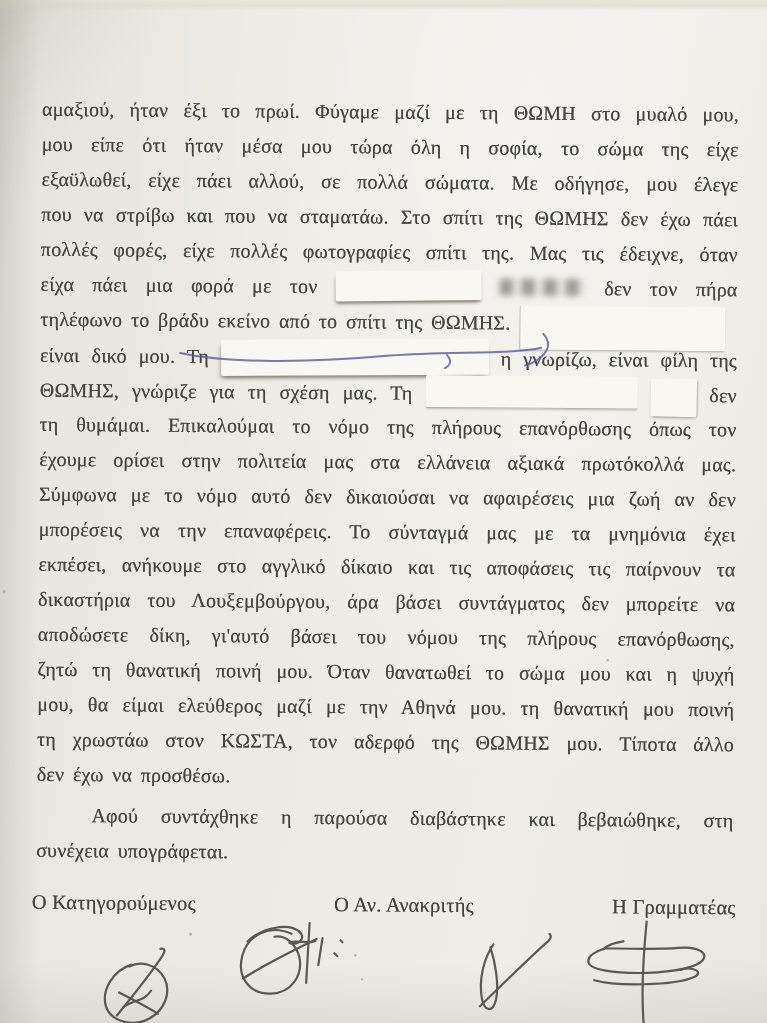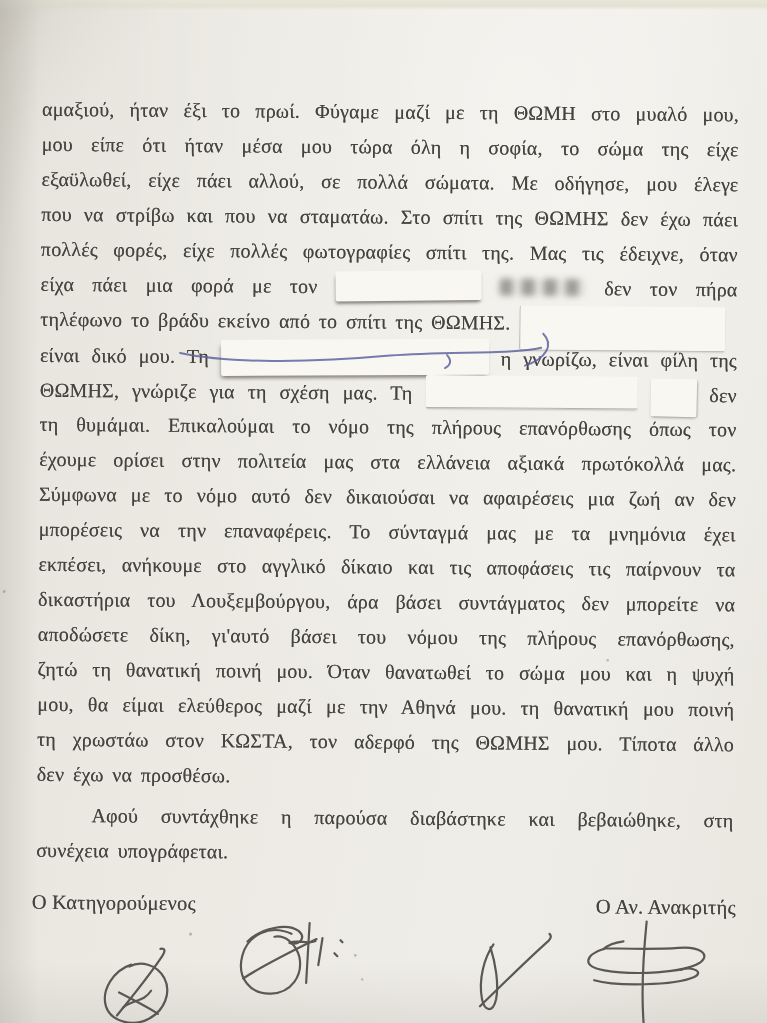--- a/index.html
+++ b/index.html
@@ -109,20 +109,21 @@
         <div class="line"><span class="t">μου, θα είμαι ελεύθερος μαζί με την Αθηνά μου. τη θανατική μου ποινή</span></div>
         <div class="line"><span class="t">τη χρωστάω στον ΚΩΣΤΑ, τον αδερφό της ΘΩΜΗΣ μου. Τίποτα άλλο</span></div>
         <div class="line nojust"><span class="t">δεν έχω να προσθέσω.</span></div>
         <div class="line closing1" style="text-indent: 55px;"><span class="t">Αφού συντάχθηκε η παρούσα διαβάστηκε και βεβαιώθηκε, στη</span></div>
         <div class="line nojust"><span class="t">συνέχεια υπογράφεται.</span></div>
       </div>
 
     <div class="roles-row">
       <span>Ο Κατηγορούμενος</span>
       <span>Ο Αν. Ανακριτής</span>
+      <span>Η Γραμματέας</span>
     </div>
 
     <svg class="ink-layer" viewBox="0 0 767 1023">
 
       <g stroke="#5b5f9d" stroke-width="2" fill="none" stroke-linecap="round" opacity="0.82">
         <path d="M182,352 C230,362 310,361 392,353 C450,348 515,351 543,344"></path>
         <path d="M527,362 C548,355 556,341 545,330"></path>
         <path d="M449,352 q7,8 -2,13"></path>
       </g>
 

